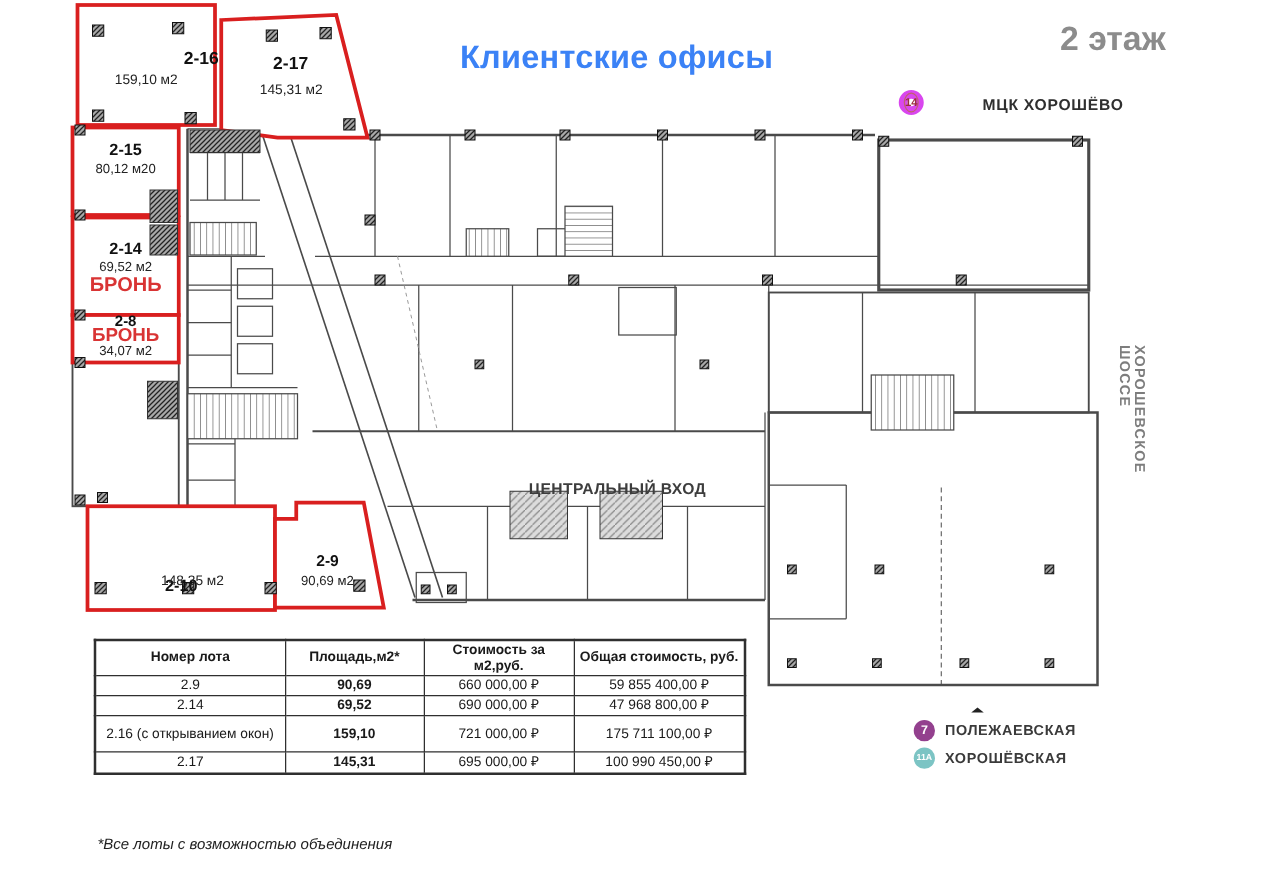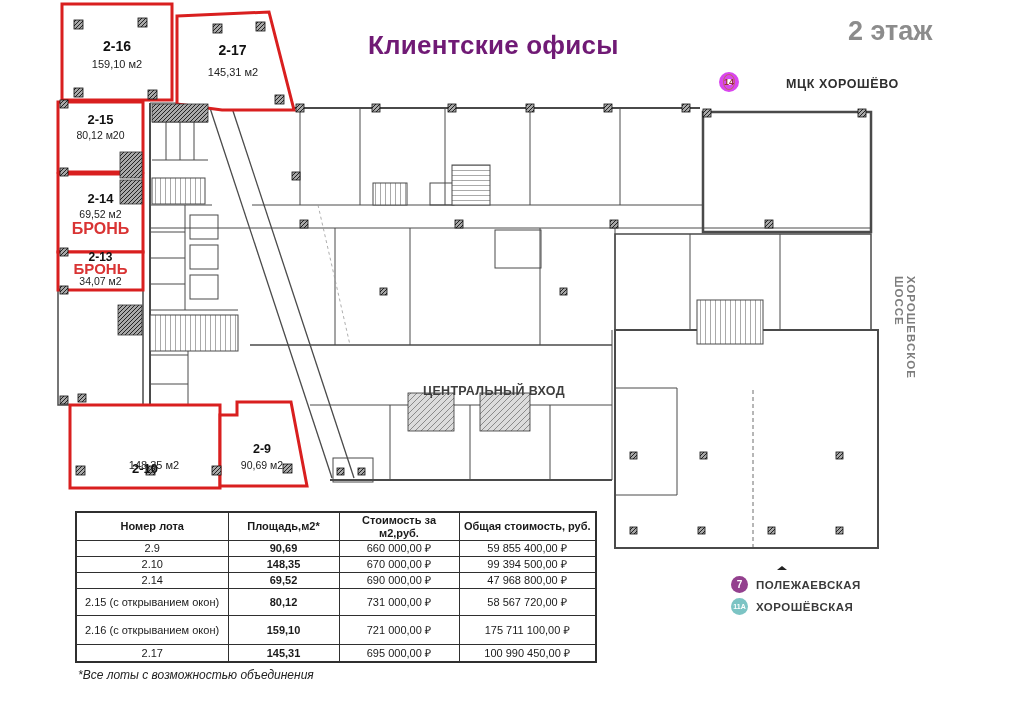--- a/index.html
+++ b/index.html
@@ -3,35 +3,35 @@
 <meta charset="utf-8">
 <style>
   html,body{margin:0;padding:0;}
   body{
     width:1024px;height:701px;position:relative;background:#ffffff;
     font-family:"Liberation Sans", sans-serif;color:#1a1a1a;overflow:hidden;
   }
   .abs{position:absolute;}
 
   
-  .page-title{left:368px;top:30px;font-size:26px;font-weight:bold;color:#701a75;letter-spacing:0.2px;}
+  .page-title{left:368px;top:30px;font-size:26px;font-weight:bold;color:#3b82f6;letter-spacing:0.2px;}
   .floor-label{left:848px;top:16px;font-size:27px;font-weight:bold;color:#8c8c8c;}
   .mcc-badge{left:719px;top:72px;width:20px;height:20px;border:7px solid #d946ef;border-radius:50%;
     display:flex;align-items:center;justify-content:center;box-sizing:border-box;}
   .mcc-badge-inner{width:16px;height:16px;border:1px solid #c2626e;border-radius:50%;
     display:flex;align-items:center;justify-content:center;box-sizing:border-box;
     font-size:9px;font-weight:bold;color:#9c2f3f;}
   .mcc-label{left:747px;top:77px;font-size:12.5px;font-weight:bold;color:#2f2f2f;letter-spacing:0.6px;padding-left:39px;}
 
   
   .lot-id{font-weight:bold;color:#111;text-align:center;}
   .lot-area{color:#222;text-align:center;}
   .lot-status{color:#d93434;font-weight:bold;text-align:center;}
 
-  .l216-id{left:62px;top:38px;width:110px;font-size:14px;}
+  .l216-id{left:62px;top:38px;width:110px;font-size:14px;padding-left:44px;}
   .l216-area{left:62px;top:58px;width:110px;font-size:11px;}
   .l217-id{left:190px;top:42px;width:85px;font-size:14px;}
   .l217-area{left:188px;top:66px;width:90px;font-size:11px;}
   .l215-id{left:58px;top:112px;width:85px;font-size:13px;}
   .l215-area{left:58px;top:129px;width:85px;font-size:10.5px;}
   .l214-id{left:58px;top:191px;width:85px;font-size:13px;}
   .l214-area{left:58px;top:208px;width:85px;font-size:10.5px;}
   .l214-status{left:58px;top:220px;width:85px;font-size:16px;}
   .l213-id{left:58px;top:251px;width:85px;font-size:12px;line-height:1;}
   .l213-status{left:58px;top:261px;width:85px;font-size:15px;line-height:1;}
@@ -216,21 +216,21 @@
 
 <div class="abs lot-id l216-id">2-16</div>
 <div class="abs lot-area l216-area">159,10 м2</div>
 <div class="abs lot-id l217-id">2-17</div>
 <div class="abs lot-area l217-area">145,31 м2</div>
 <div class="abs lot-id l215-id">2-15</div>
 <div class="abs lot-area l215-area">80,12 м20</div>
 <div class="abs lot-id l214-id">2-14</div>
 <div class="abs lot-area l214-area">69,52 м2</div>
 <div class="abs lot-status l214-status">БРОНЬ</div>
-<div class="abs lot-id l213-id">2-13</div>
+<div class="abs lot-id l213-id">2-8</div>
 <div class="abs lot-status l213-status">БРОНЬ</div>
 <div class="abs lot-area l213-area">34,07 м2</div>
 <div class="abs lot-id l210-id">2-10</div>
 <div class="abs lot-area l210-area">148,35 м2</div>
 <div class="abs lot-id l29-id">2-9</div>
 <div class="abs lot-area l29-area">90,69 м2</div>
 
 <div class="abs entrance-label">ЦЕНТРАЛЬНЫЙ ВХОД</div>
 <div class="abs street-label">ХОРОШЕВСКОЕ ШОССЕ</div>
 
@@ -260,36 +260,24 @@
     </tr>
   </thead>
   <tbody>
     <tr class="r-sm">
       <td>2.9</td>
       <td class="cell-area">90,69</td>
       <td>660 000,00 ₽</td>
       <td>59 855 400,00 ₽</td>
     </tr>
     <tr class="r-sm">
-      <td>2.10</td>
-      <td class="cell-area">148,35</td>
-      <td>670 000,00 ₽</td>
-      <td>99 394 500,00 ₽</td>
-    </tr>
-    <tr class="r-sm">
       <td>2.14</td>
       <td class="cell-area">69,52</td>
       <td>690 000,00 ₽</td>
       <td>47 968 800,00 ₽</td>
-    </tr>
-    <tr class="r-md">
-      <td class="cell-left">2.15 (с открыванием окон)</td>
-      <td class="cell-area">80,12</td>
-      <td>731 000,00 ₽</td>
-      <td>58 567 720,00 ₽</td>
     </tr>
     <tr class="r-lg">
       <td class="cell-left">2.16 (с открыванием окон)</td>
       <td class="cell-area">159,10</td>
       <td>721 000,00 ₽</td>
       <td>175 711 100,00 ₽</td>
     </tr>
     <tr class="r-end">
       <td>2.17</td>
       <td class="cell-area">145,31</td>

